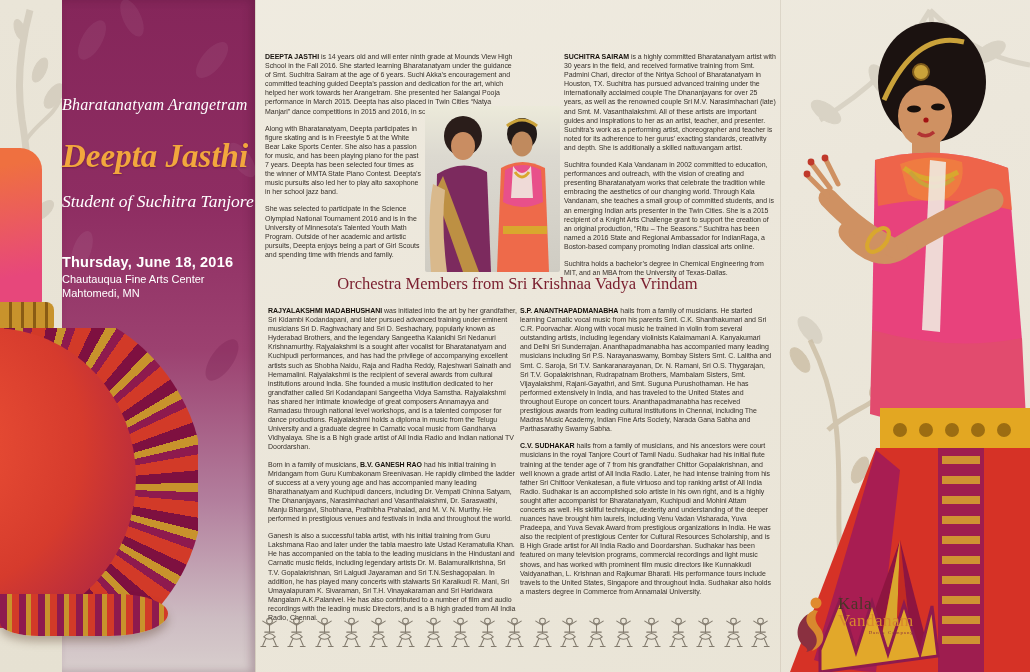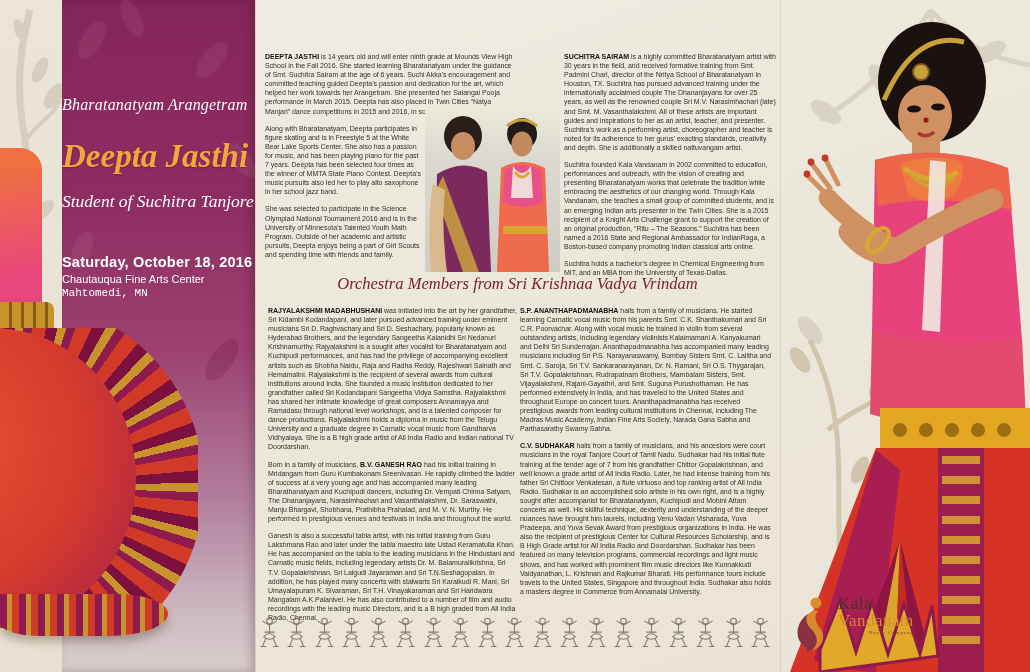--- a/index.html
+++ b/index.html
@@ -16,21 +16,21 @@
     background:linear-gradient(180deg,#85265a 0%,#8e2d62 30%,#9c4170 52%,#b27d9c 74%,#cdbcc2 92%,#d8cecd 100%);
     box-shadow:inset -4px 0 8px rgba(60,10,40,.25);}
   .panel-decor{position:absolute;left:0;top:0;}
   .panel-text{position:absolute;left:0;top:96px;width:100%;text-align:left;color:#fff;}
   .panel-subtitle{font-family:"Liberation Serif",serif;font-style:italic;font-size:16px;letter-spacing:.2px;}
   .panel-title{font-family:"Liberation Serif",serif;font-style:italic;font-weight:700;
     font-size:33px;color:#f2a73d;margin-top:24px;text-shadow:0 1px 2px rgba(70,10,40,.4);}
   .panel-student{font-family:"Liberation Serif",serif;font-style:italic;font-size:17.5px;margin-top:16px;}
   .panel-date{font-size:14.5px;font-weight:700;margin-top:42px;letter-spacing:.2px;}
   .panel-venue{font-size:11px;margin-top:3px;}
-  .panel-loc{font-size:11px;margin-top:2px;font-family:Liberation Mono, monospace;}
+  .panel-loc{font-size:11px;margin-top:2px;}
   
   .ld-arm{position:absolute;left:0;top:148px;width:42px;height:168px;
     background:linear-gradient(170deg,#ef7040 10%,#e7477b 75%);border-radius:0 22px 16px 0;}
   .ld-belt{position:absolute;left:0;top:302px;width:54px;height:32px;border-radius:0 8px 8px 0;
     background:repeating-linear-gradient(90deg,#c8932c 0 9px,#8a5c14 9px 12px);}
   .left-dancer{position:absolute;left:0;top:328px;width:198px;height:300px;overflow:hidden;}
   .ld-fan{position:absolute;left:-168px;top:-28px;width:372px;height:372px;border-radius:50%;
     background:repeating-conic-gradient(from -80deg at 50% 50%,
       #7e1040 0deg 4deg,#c8932c 4deg 7deg,#8e1a4e 7deg 10deg,#d23a28 10deg 15deg);}
   .ld-core{position:absolute;left:-150px;top:0px;width:286px;height:300px;border-radius:50%;
@@ -45,21 +45,21 @@
   .body-text strong{color:#17120d;}
   .col-deepta{position:absolute;left:10px;top:52px;width:248px;}
   .col-deepta .narrow{width:158px;}
   .col-suchitra{position:absolute;left:275px;top:52px;width:248px;}
   .wrap-spacer{float:left;width:34px;height:168px;margin-top:52px;}
   
   .duo-photo{position:absolute;left:170px;top:106px;width:135px;height:166px;margin:0;
     border-radius:2px;overflow:hidden;
     background:linear-gradient(180deg,#eceada 0%,#dcd9d0 30%,#cfccc3 100%);}
   .orchestra-heading{position:absolute;left:0;top:274px;width:525px;margin:0;text-align:center;
-    font-family:"Liberation Serif",serif;font-style:italic;font-weight:400;
+    font-family:"Liberation Serif",serif;font-weight:400;
     font-size:16.5px;color:#7b2030;}
   .col-orch-left{position:absolute;left:13px;top:306px;width:250px;}
   .col-orch-right{position:absolute;left:265px;top:306px;width:252px;}
   
   .frieze{position:absolute;left:3px;top:616px;width:514px;display:flex;
     justify-content:space-between;align-items:flex-end;color:#6f675a;opacity:.85;}
   .fz{width:23px;height:38px;}
   .fz.flip{transform:scaleX(-1);}
   
   .right-side{position:absolute;left:780px;top:0;width:248px;height:672px;}
@@ -107,21 +107,21 @@
         <ellipse cx="160" cy="360" rx="11" ry="24" transform="rotate(35 160 360)"></ellipse>
         <ellipse cx="40" cy="430" rx="10" ry="22" transform="rotate(-30 40 430)"></ellipse>
         <ellipse cx="120" cy="500" rx="10" ry="22" transform="rotate(15 120 500)"></ellipse>
         <ellipse cx="60" cy="590" rx="10" ry="22" transform="rotate(-45 60 590)"></ellipse>
       </g>
     </svg>
     <div class="panel-text">
       <div class="panel-subtitle">Bharatanatyam Arangetram</div>
       <div class="panel-title">Deepta Jasthi</div>
       <div class="panel-student">Student of Suchitra Tanjore</div>
-      <div class="panel-date">Saturday, October 18, 2016</div>
+      <div class="panel-date">Thursday, June 18, 2016</div>
       <div class="panel-venue">Chautauqua Fine Arts Center</div>
       <div class="panel-loc">Mahtomedi, MN</div>
     </div>
   </aside>
 
   <div class="ld-arm"></div>
   <div class="ld-belt"></div>
   <div class="left-dancer">
     <div class="ld-fan"></div>
     <div class="ld-core"></div>

